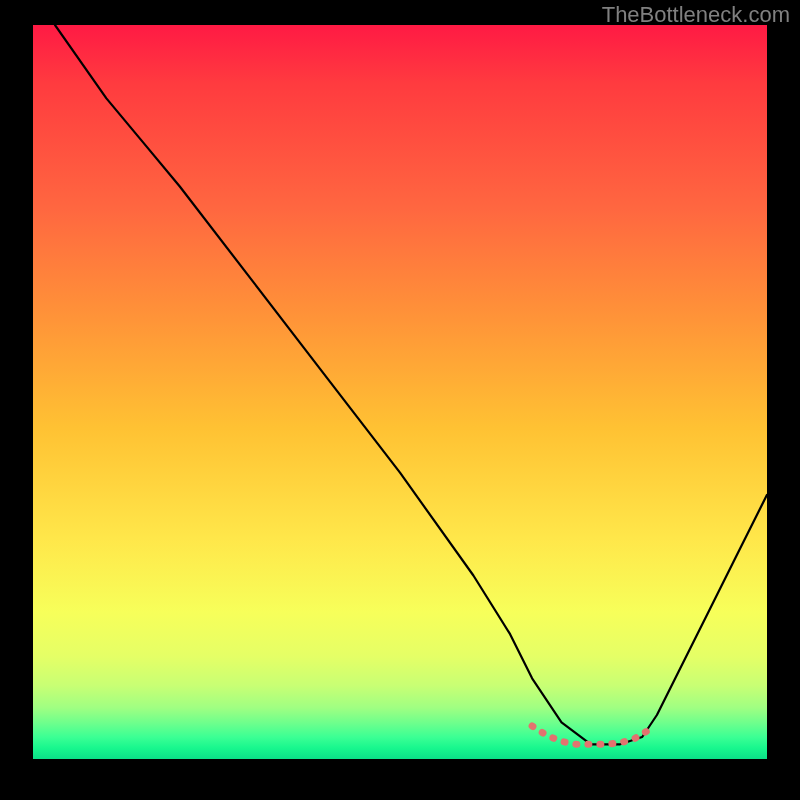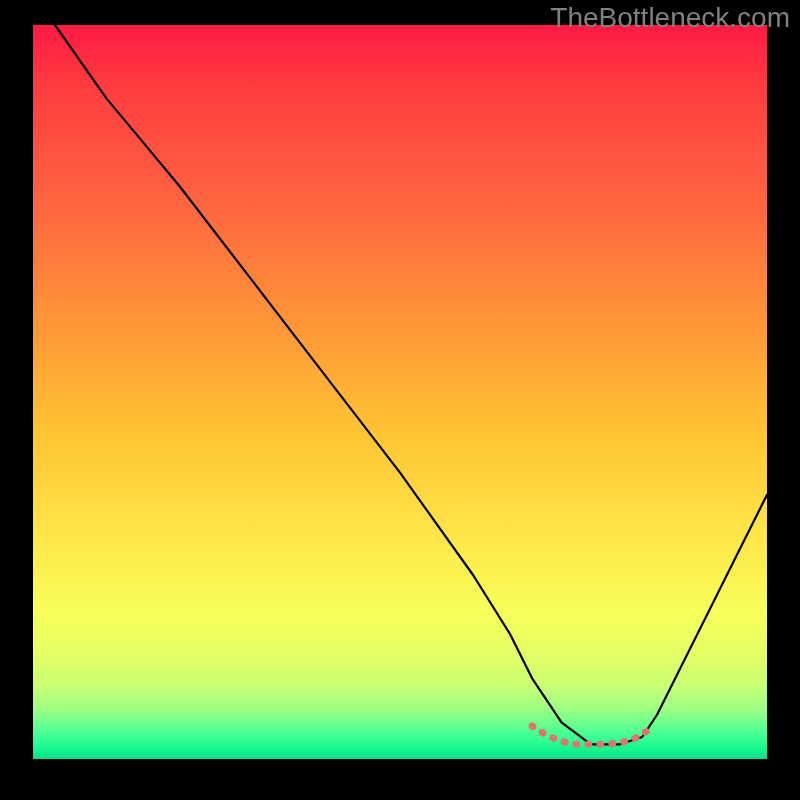--- a/index.html
+++ b/index.html
@@ -13,21 +13,21 @@
   .container {
     position: relative;
     width: 800px;
     height: 800px;
   }
   .watermark {
     position: absolute;
     top: 2px;
     right: 10px;
     font-family: Arial, Helvetica, sans-serif;
-    font-size: 28px;
+    font-size: 22px;
     color: #808080;
     z-index: 10;
   }
   .plot-area {
     position: absolute;
     left: 33px;
     top: 25px;
     width: 734px;
     height: 734px;
     overflow: hidden;

